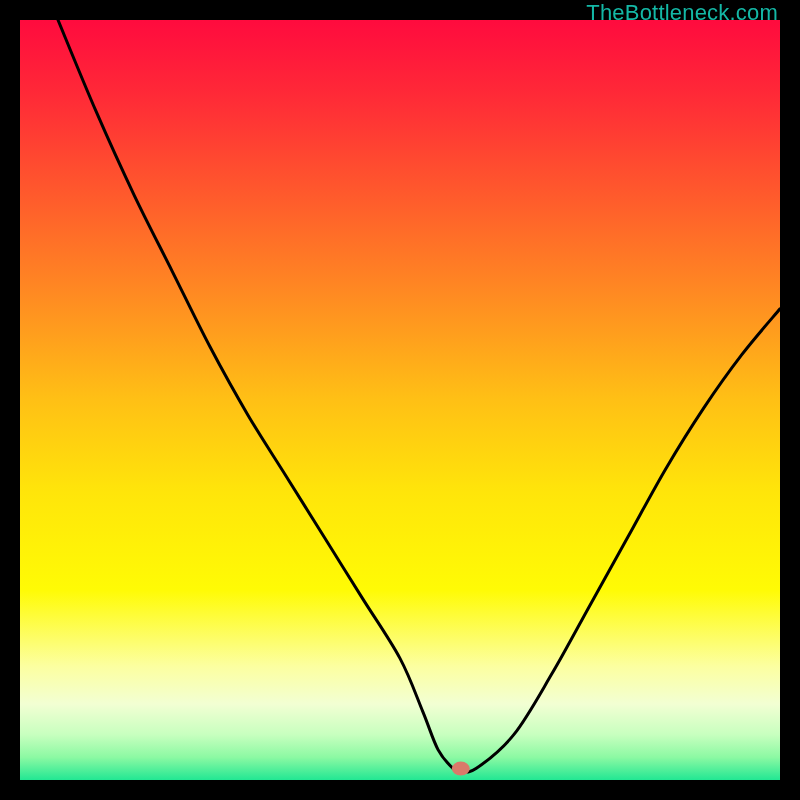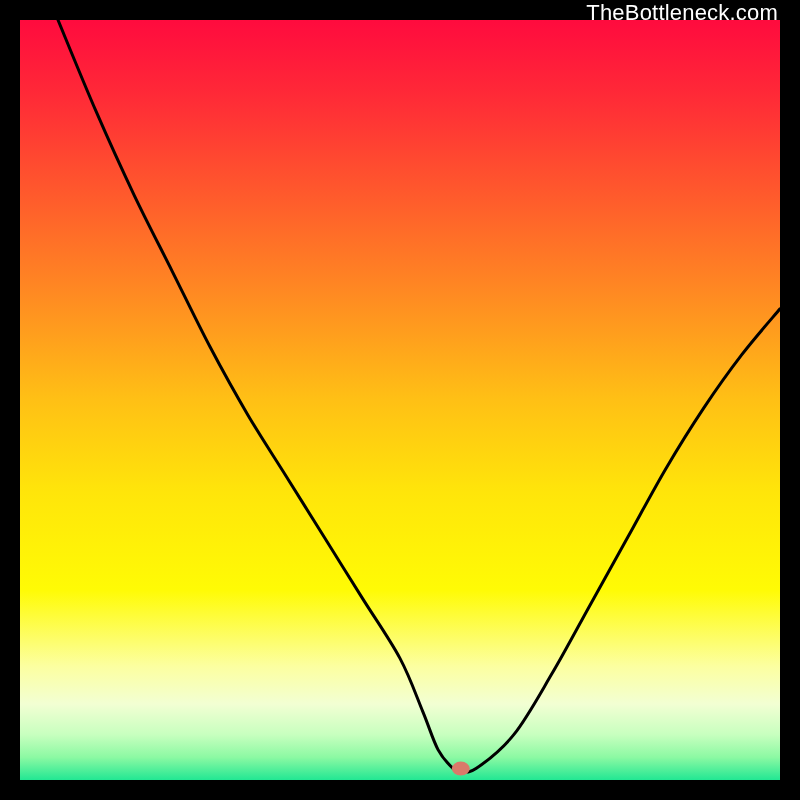--- a/index.html
+++ b/index.html
@@ -16,21 +16,21 @@
     left: 20px;
     top: 20px;
     width: 760px;
     height: 760px;
     background: #000;
   }
   .watermark {
     position: absolute;
     top: 0px;
     right: 22px;
-    color: #ffffff;
+    color: #14b8a6;
     font-size: 22px;
     font-weight: 500;
     letter-spacing: 0.2px;
     z-index: 10;
     margin-left: 40px;
   }
   svg {
     display: block;
   }
 </style>

